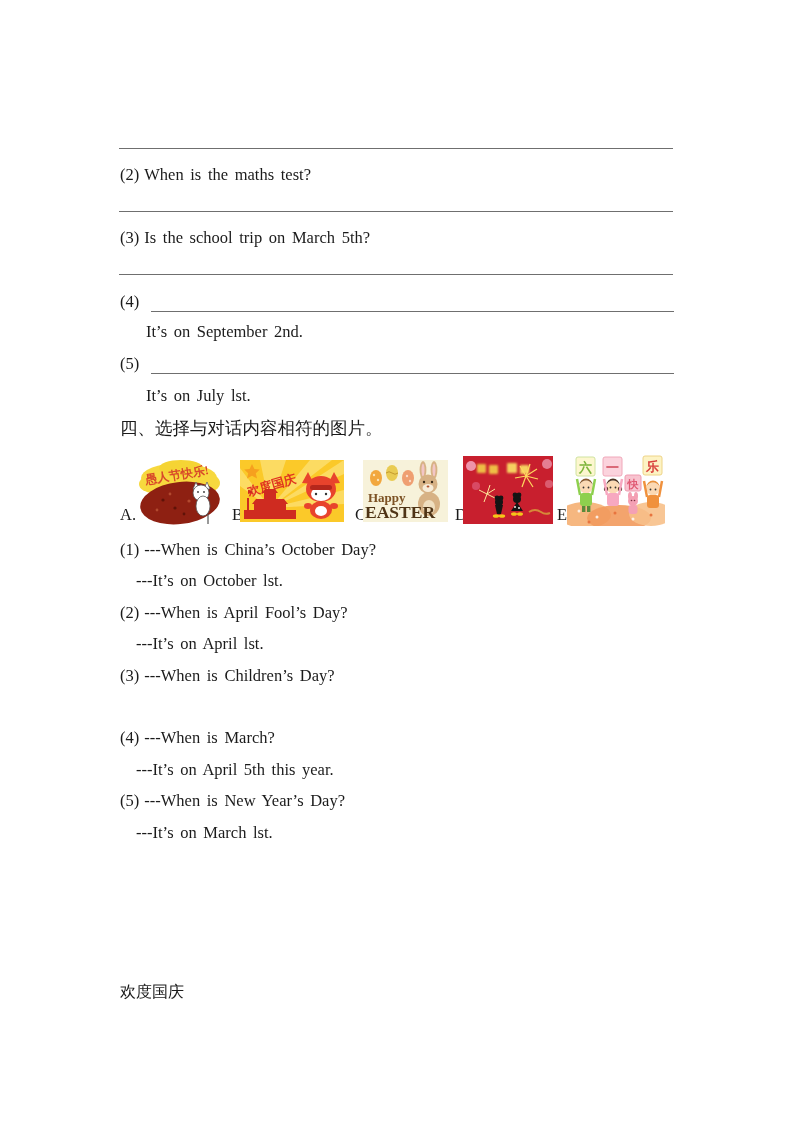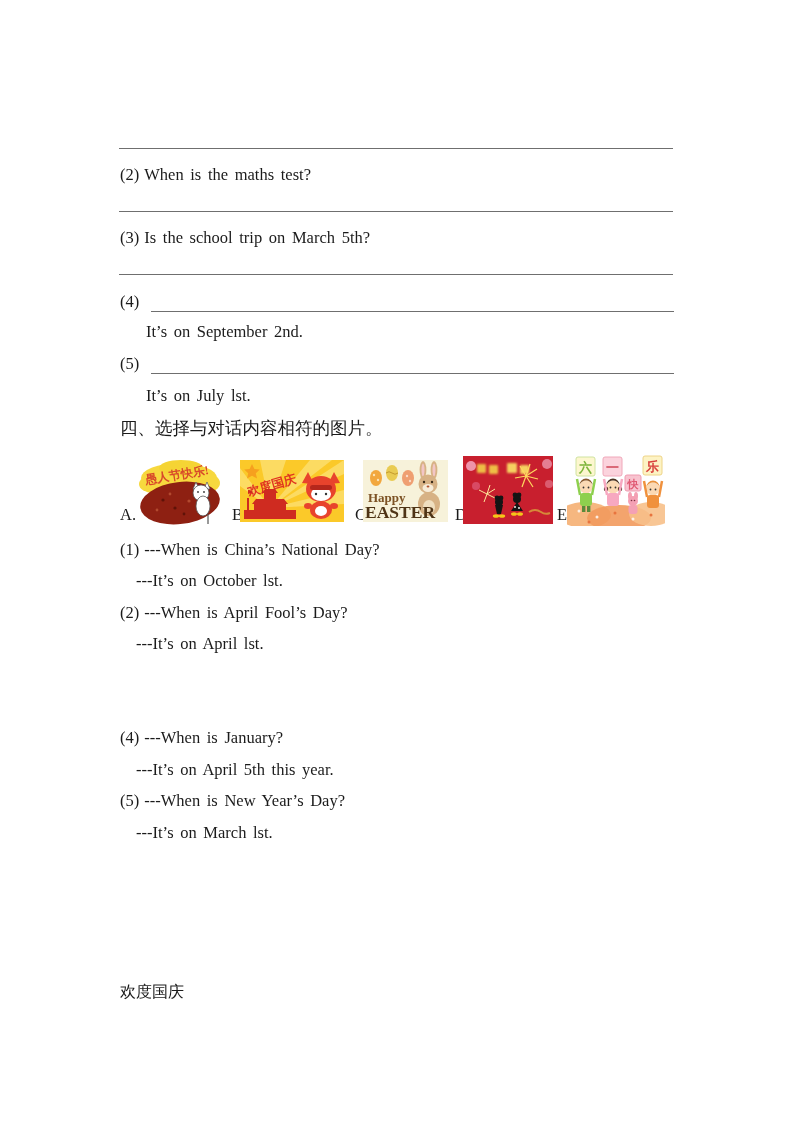--- a/index.html
+++ b/index.html
@@ -274,32 +274,35 @@
             <circle cx="88.5" cy="36.5" r="0.9" fill="#333"></circle>
           <rect x="80" y="42" width="12" height="13" rx="3" fill="#f0913d"></rect>
           <line x1="80" y1="44" x2="77" y2="28" stroke="#f0913d" stroke-width="2.5"></line>
           <line x1="92" y1="44" x2="95" y2="28" stroke="#f0913d" stroke-width="2.5"></line>
         </g>
       </g>
     </svg>
   </div>
 
   <div class="row" style="top:540px">
-    <span class="qnum">(1)</span><span>---When is China’s National Day?</span>
+    <span class="qnum">(1)</span><span>---When is China’s October Day?</span>
   </div>
   <div class="row dlg-a" style="top:571px">---It’s on October lst.</div>
 
   <div class="row" style="top:603px">
     <span class="qnum">(2)</span><span>---When is April Fool’s Day?</span>
   </div>
   <div class="row dlg-a" style="top:634px">---It’s on April lst.</div>
 
+  <div class="row" style="top:666px">
+    <span class="qnum">(3)</span><span>---When is Children’s Day?</span>
+  </div>
 
   <div class="row" style="top:728px">
-    <span class="qnum">(4)</span><span>---When is January?</span>
+    <span class="qnum">(4)</span><span>---When is March?</span>
   </div>
   <div class="row dlg-a" style="top:760px">---It’s on April 5th this year.</div>
 
   <div class="row" style="top:791px">
     <span class="qnum">(5)</span><span>---When is New Year’s Day?</span>
   </div>
   <div class="row dlg-a" style="top:823px">---It’s on March lst.</div>
 
   <div class="footer-row">欢度国庆</div>
 

